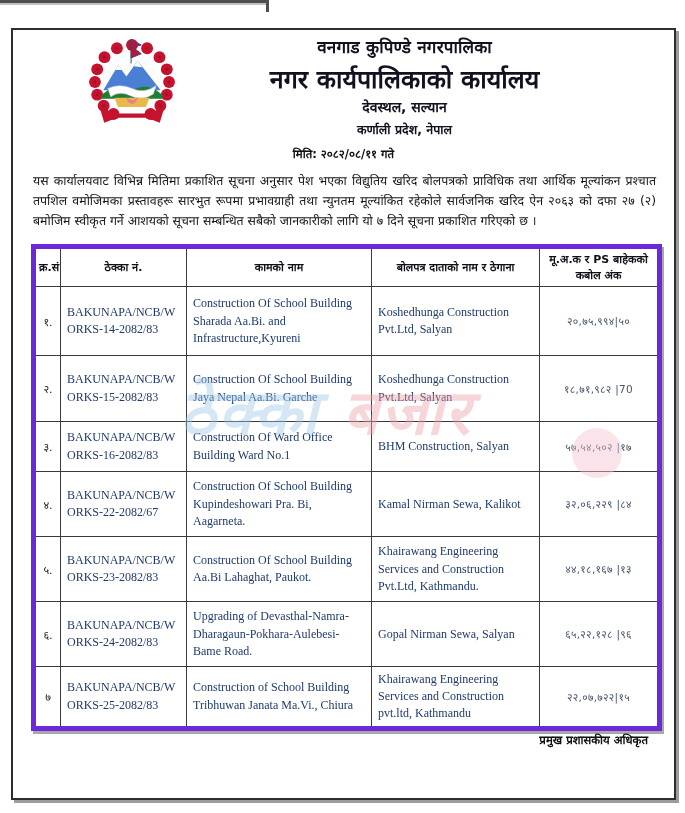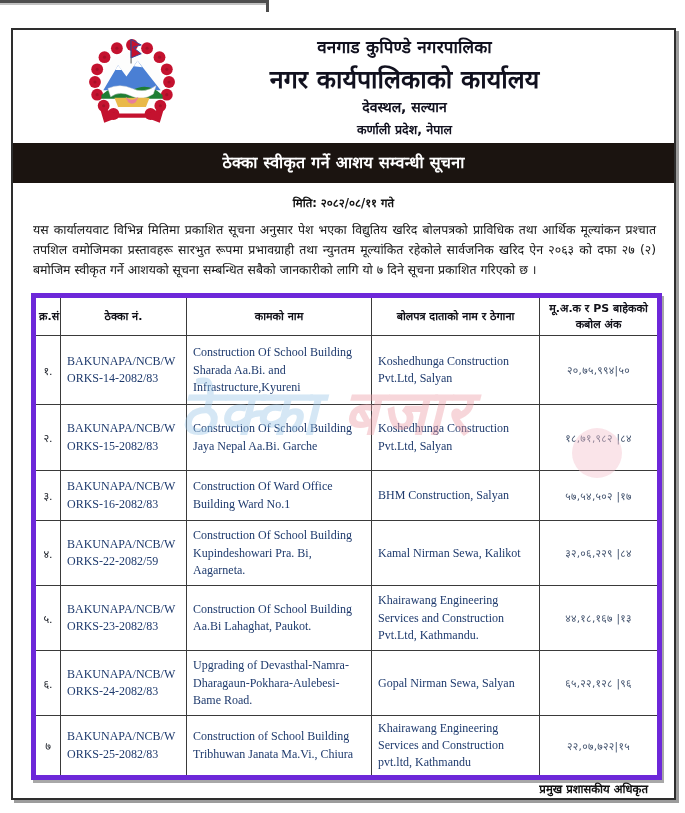--- a/index.html
+++ b/index.html
@@ -156,23 +156,20 @@
       <path d="M15,81 L33,88 H67 L85,81 L80,98 L66,92.5 H34 L20,98 Z" fill="#c4122f"></path>
     </svg>
     <div class="head-lines">
       <div class="line1">वनगाड कुपिण्डे नगरपालिका</div>
       <div class="line2">नगर कार्यपालिकाको कार्यालय</div>
       <div class="line3">देवस्थल, सल्यान</div>
       <div class="line4">कर्णाली प्रदेश, नेपाल</div>
     </div>
   </header>
 
-  <div class="banner">
-    <span>ठेक्का स्वीकृत गर्ने आशय सम्वन्धी सूचना</span>
-  </div>
 
   <div class="date-line">मिति: २०८२/०८/११ गते</div>
 
   <p class="body-text">यस कार्यालयवाट विभिन्न मितिमा प्रकाशित सूचना अनुसार पेश भएका विद्युतिय खरिद बोलपत्रको प्राविधिक तथा आर्थिक मूल्यांकन प्रश्चात तपशिल वमोजिमका प्रस्तावहरू सारभुत रूपमा प्रभावग्राही तथा न्युनतम मूल्यांकित रहेकोले सार्वजनिक खरिद ऐन २०६३ को दफा २७ (२) बमोजिम स्वीकृत गर्ने आशयको सूचना सम्बन्धित सबैको जानकारीको लागि यो ७ दिने सूचना प्रकाशित गरिएको छ ।</p>
 
   <table class="notice-table">
     <colgroup>
       <col style="width:27px">
         <col style="width:126px">
         <col style="width:185px">
@@ -194,32 +191,32 @@
         <td class="en">BAKUNAPA/NCB/WORKS-14-2082/83</td>
         <td class="en">Construction Of School Building Sharada Aa.Bi. and Infrastructure,Kyureni</td>
         <td class="en">Koshedhunga Construction Pvt.Ltd, Salyan</td>
         <td class="amt">२०,७५,९९४|५०</td>
       </tr>
       <tr>
         <td class="sn">२.</td>
         <td class="en">BAKUNAPA/NCB/WORKS-15-2082/83</td>
         <td class="en">Construction Of School Building Jaya Nepal Aa.Bi. Garche</td>
         <td class="en">Koshedhunga Construction Pvt.Ltd, Salyan</td>
-        <td class="amt">१८,७१,९८२ |८४</td>
+        <td class="amt">१८,७१,९८२ |70</td>
       </tr>
       <tr>
         <td class="sn">३.</td>
         <td class="en">BAKUNAPA/NCB/WORKS-16-2082/83</td>
         <td class="en">Construction Of Ward Office Building Ward No.1</td>
         <td class="en">BHM Construction, Salyan</td>
         <td class="amt">५७,५४,५०२ |१७</td>
       </tr>
       <tr>
         <td class="sn">४.</td>
-        <td class="en">BAKUNAPA/NCB/WORKS-22-2082/59</td>
+        <td class="en">BAKUNAPA/NCB/WORKS-22-2082/67</td>
         <td class="en">Construction Of School Building Kupindeshowari Pra. Bi, Aagarneta.</td>
         <td class="en">Kamal Nirman Sewa, Kalikot</td>
         <td class="amt">३२,०६,२२९ |८४</td>
       </tr>
       <tr>
         <td class="sn">५.</td>
         <td class="en">BAKUNAPA/NCB/WORKS-23-2082/83</td>
         <td class="en">Construction Of School Building Aa.Bi Lahaghat, Paukot.</td>
         <td class="en">Khairawang Engineering Services and Construction Pvt.Ltd, Kathmandu.</td>
         <td class="amt">४४,१८,१६७ |१३</td>

